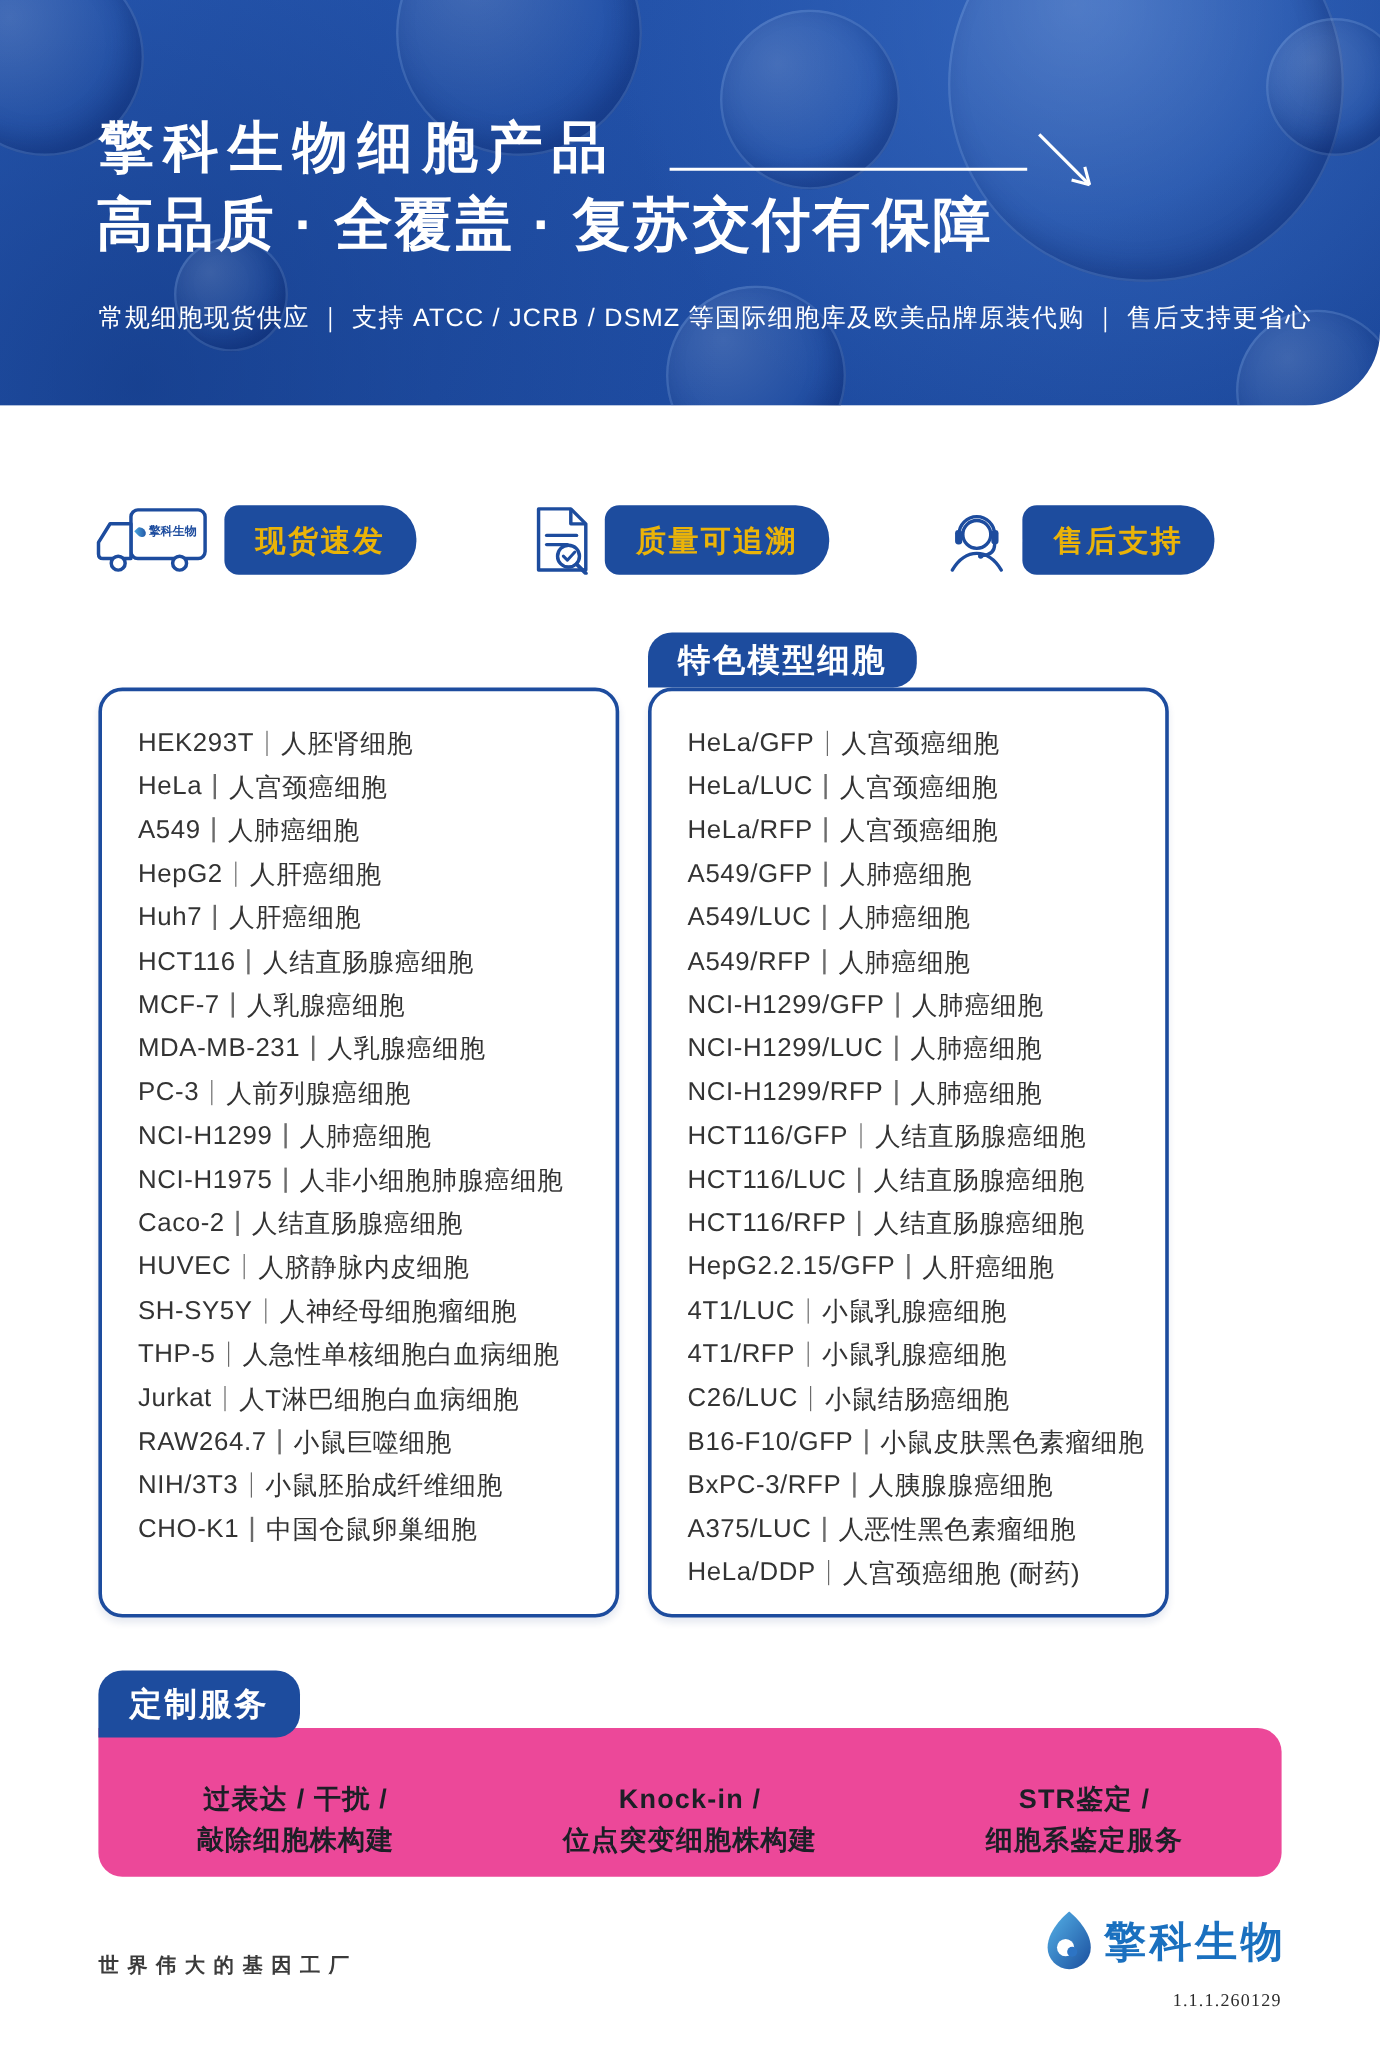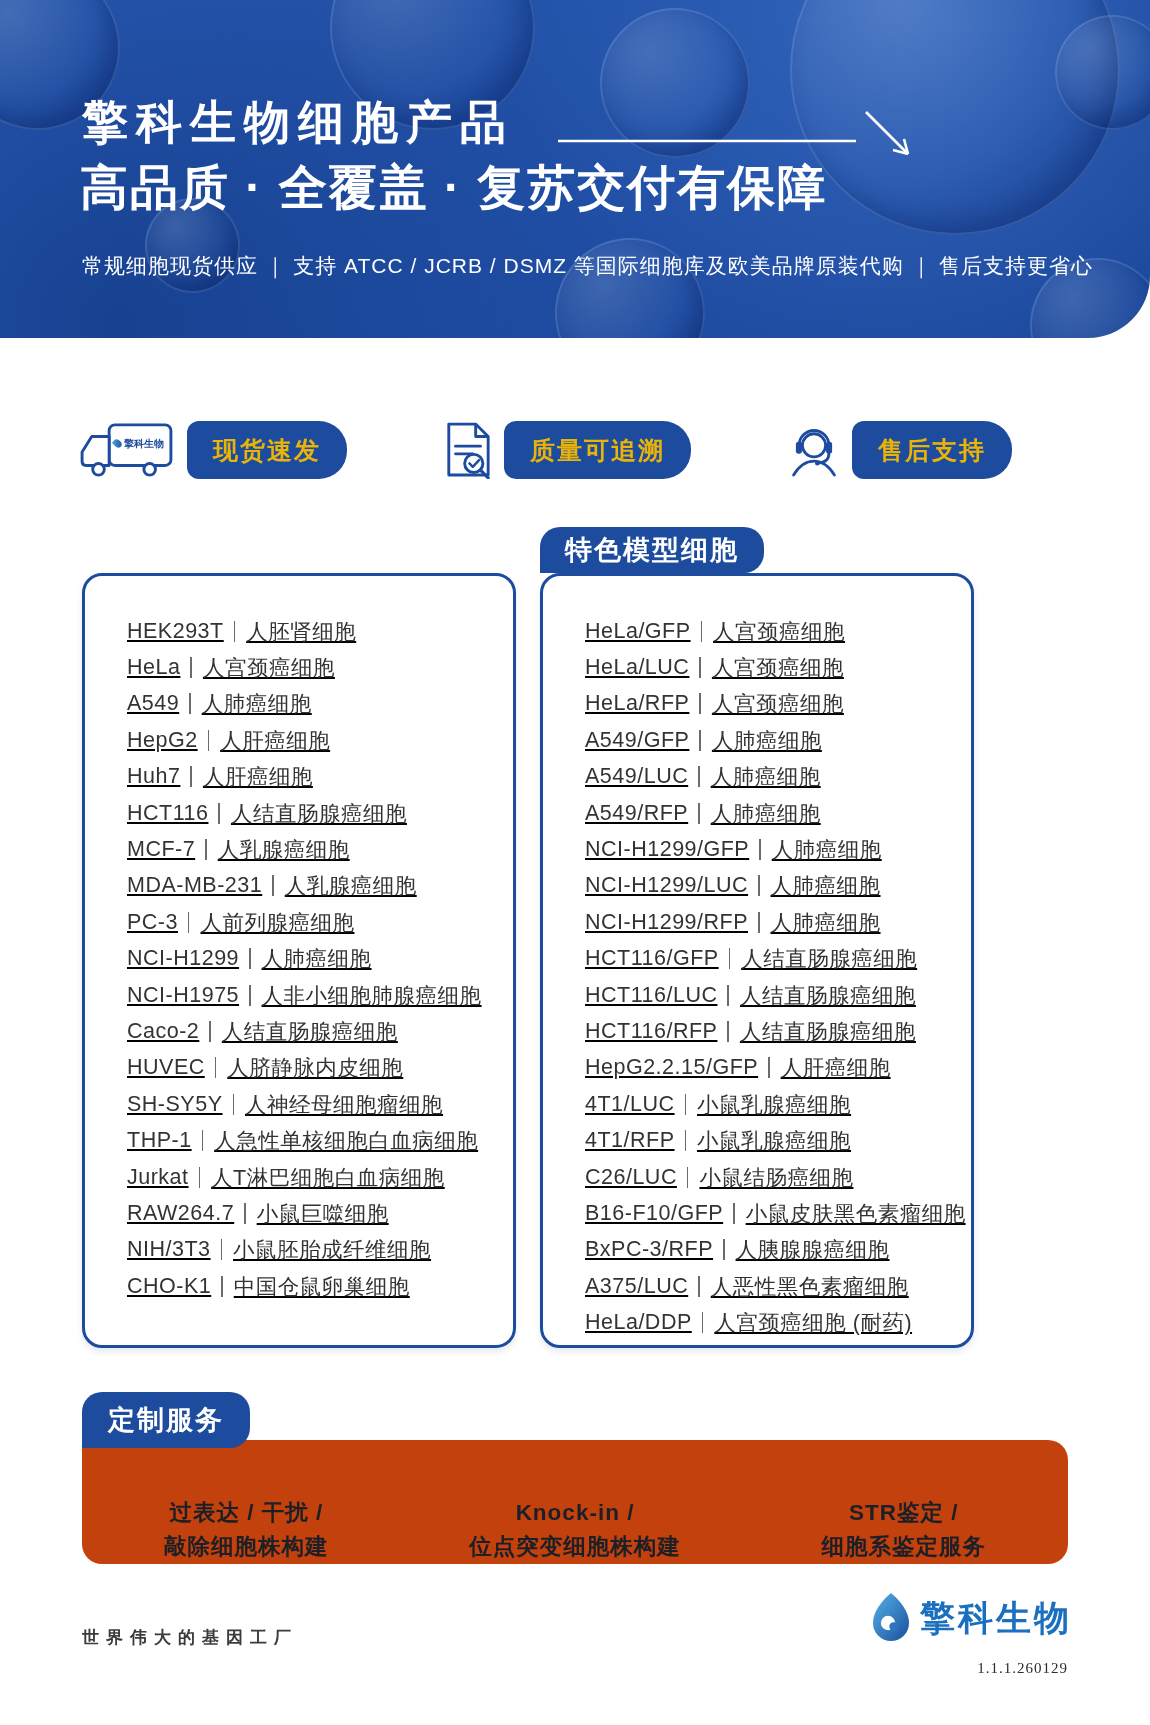--- a/index.html
+++ b/index.html
@@ -50,31 +50,31 @@
   .panel-pill{position:absolute;top:527px;height:46px;display:flex;align-items:center;
     padding:0 25px;background:#1d4c9e;color:#ffffff;font-size:27px;font-weight:700;
     letter-spacing:2px;border-radius:20px 20px 20px 0;z-index:2;white-space:nowrap;}
   .pill-left{left:82px;}
   .pill-right{left:540px;}
   .panel{position:absolute;top:573px;width:434px;height:775px;background:#ffffff;
     border:3px solid #1d4c9e;border-radius:20px;box-sizing:border-box;
     box-shadow:0 4px 6px rgba(20,50,120,.10);}
   .panel-left{left:82px;}
   .panel-right{left:540px;}
-  .cell-list{list-style:none;margin:12px;padding:25px 16px 0 30px;text-decoration:underline;}
+  .cell-list{list-style:none;margin:0;padding:25px 16px 0 30px;}
   .cell-list li{height:36.4px;display:flex;align-items:center;font-size:21.5px;
     color:#333333;letter-spacing:.5px;white-space:nowrap;}
   .sep{display:inline-block;width:1.5px;height:21px;background:#6b6b6b;margin:0 11px 0 10px;flex:none;}
 
   
   .custom-pill{position:absolute;left:82px;top:1392px;height:48px;display:flex;align-items:center;
     padding:4px 26px;background:#1d4c9e;color:#ffffff;font-size:27px;font-weight:700;
     letter-spacing:2px;border-radius:20px 20px 20px 0;z-index:2;white-space:nowrap;}
   .custom-panel{position:absolute;left:82px;top:1440px;width:986px;height:124px;
-    background:#c2410c;border-radius:0 20px 20px 20px;display:flex;align-items:flex-end;}
+    background:#ec4899;border-radius:0 20px 20px 20px;display:flex;align-items:center;}
   .service{flex:1;padding-top:30px;text-align:center;font-size:22.5px;line-height:34px;
     font-weight:600;color:#1c1f26;letter-spacing:1px;}
   .service div{white-space:nowrap;}
 
   
   .slogan{position:absolute;left:82px;top:1626px;font-size:17px;font-weight:600;
     color:#3b3b3b;letter-spacing:7px;white-space:nowrap;}
   .brand{position:absolute;right:78px;top:1592px;display:flex;align-items:center;gap:9px;}
   .brand-name{font-size:35px;font-weight:600;color:#1a70bf;letter-spacing:3px;white-space:nowrap;}
   .version{position:absolute;right:82px;top:1660px;font-size:15px;color:#2d2d2d;
@@ -235,21 +235,21 @@
           <span>人脐静脉内皮细胞</span>
         </li>
 
         <li>
           <span>SH-SY5Y</span>
           <span class="sep"></span>
           <span>人神经母细胞瘤细胞</span>
         </li>
 
         <li>
-          <span>THP-1</span>
+          <span>THP-5</span>
           <span class="sep"></span>
           <span>人急性单核细胞白血病细胞</span>
         </li>
 
         <li>
           <span>Jurkat</span>
           <span class="sep"></span>
           <span>人T淋巴细胞白血病细胞</span>
         </li>
 

